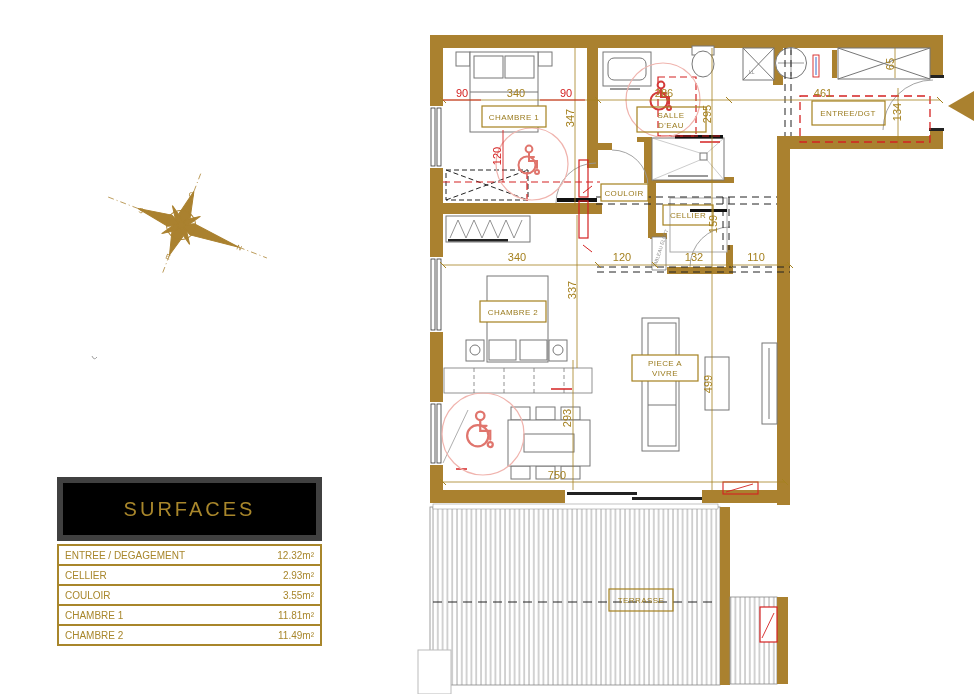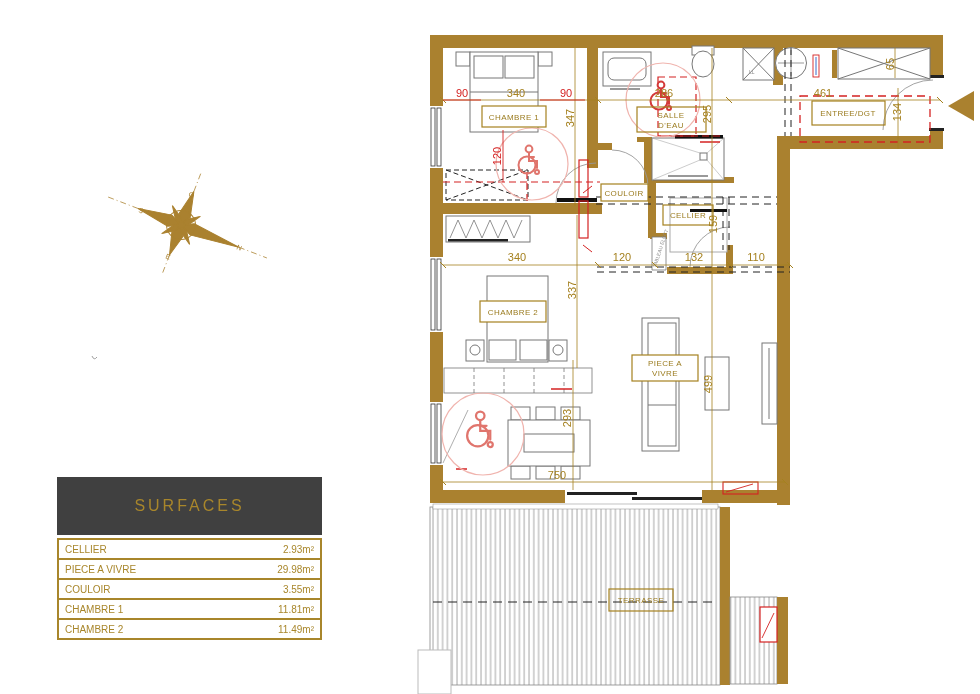--- a/index.html
+++ b/index.html
@@ -5,22 +5,22 @@
   html,body{margin:0;padding:0;background:#fff;}
   #stage{position:relative;width:980px;height:694px;background:#fff;overflow:hidden;
          font-family:"Liberation Sans",sans-serif;}
   svg text{font-family:"Liberation Sans",sans-serif;}
   .dimg{fill:#a5811f;font-size:11px;}
   .dimr{fill:#d42222;font-size:11px;}
   .roomlbl{fill:#9b7c20;font-size:8px;letter-spacing:.4px;}
   .micro{fill:#8a8a8a;font-size:5px;}
   
   #surfaces{position:absolute;left:57px;top:477px;width:265px;color:#a8862b;}
-  #surfaces .hdr{border:3px solid #404040;height:52px;display:flex;align-items:center;
-      justify-content:center;font-size:16px;letter-spacing:3px;background:#404040;}
+  #surfaces .hdr{border:6px solid #404040;height:52px;display:flex;align-items:center;
+      justify-content:center;font-size:20px;letter-spacing:3px;background:#000000;}
   #surfaces .rows{margin-top:5px;}
   #surfaces .row{border:2px solid #a8862b;margin-top:-2px;height:18px;display:flex;
       align-items:center;justify-content:space-between;padding:0 6px;font-size:10px;background:#fff;}
   #surfaces .row .val{white-space:nowrap;}
 </style>
 </head>
 <body>
 
 <div id="stage">
 
@@ -361,28 +361,28 @@
 </g>
 
 <path d="M92,356 q2,5 5,1" stroke="#888" fill="none" stroke-width="0.8"></path>
 </svg>
 
 
 <div id="surfaces">
   <div class="hdr">SURFACES</div>
   <div class="rows">
     <div class="row">
+      <span>ENTREE / DEGAGEMENT</span>
+      <span class="val">12.32m²</span>
+        </div>
+    <div class="row">
       <span>CELLIER</span>
       <span class="val">2.93m²</span>
         </div>
     <div class="row">
-      <span>PIECE A VIVRE</span>
-      <span class="val">29.98m²</span>
-        </div>
-    <div class="row">
       <span>COULOIR</span>
       <span class="val">3.55m²</span>
         </div>
     <div class="row">
       <span>CHAMBRE 1</span>
       <span class="val">11.81m²</span>
         </div>
     <div class="row">
       <span>CHAMBRE 2</span>
       <span class="val">11.49m²</span>

